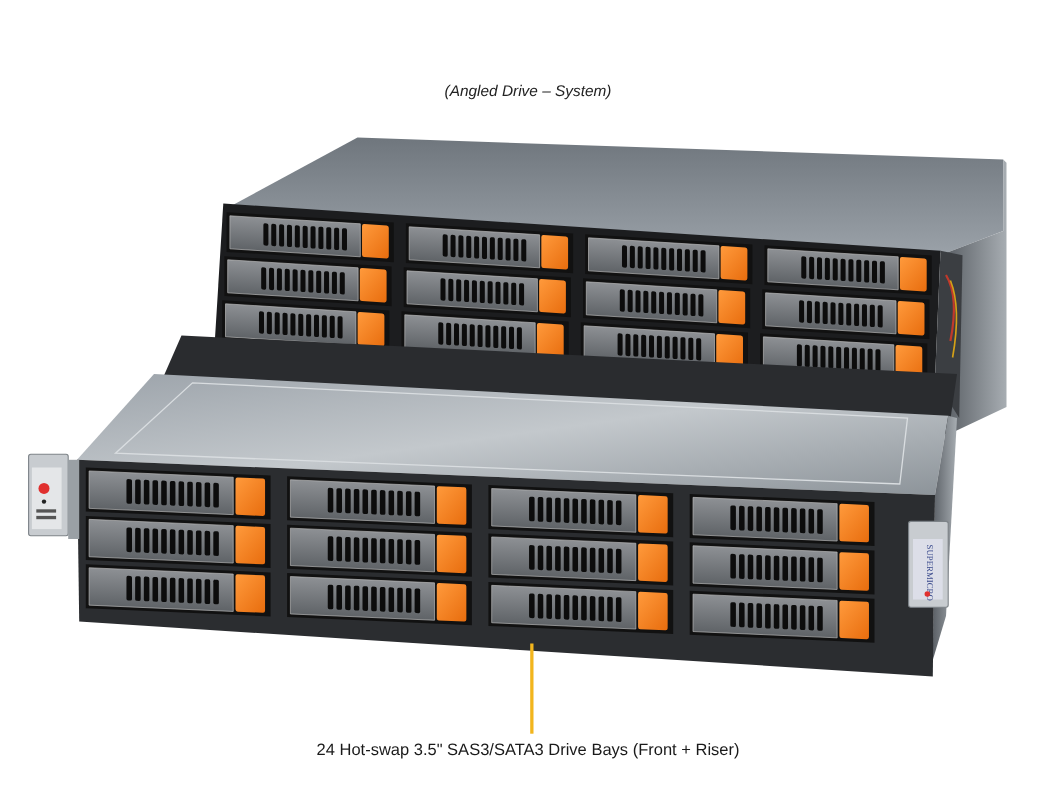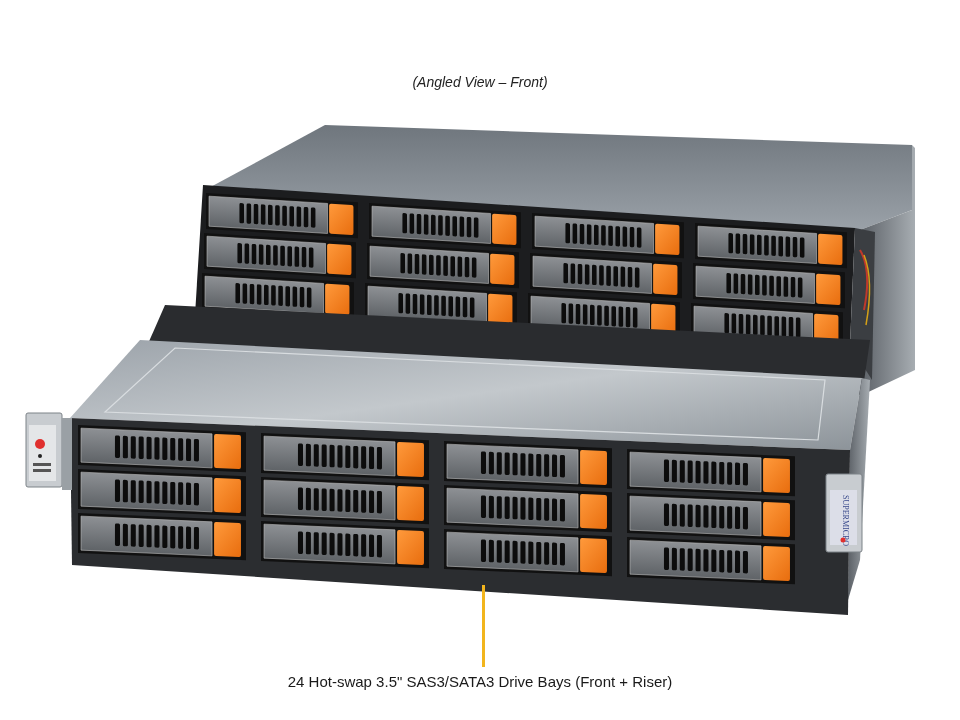--- a/index.html
+++ b/index.html
@@ -5,21 +5,21 @@
   html, body { margin:0; padding:0; background:#ffffff; }
   body { width:960px; height:720px; position:relative; overflow:hidden; font-family:"Liberation Sans", sans-serif; }
   .caption-top { position:absolute; left:0; width:960px; top:74px; text-align:center; font-size:14px; font-style:italic; color:#222; }
   .caption-bottom { position:absolute; left:0; width:960px; top:673px; text-align:center; font-size:15px; color:#1a1a1a; }
   .callout-line { position:absolute; left:482px; top:585px; width:3px; height:82px; background:#f2b51d; }
   svg.server { position:absolute; left:0; top:0; }
 </style>
 </head>
 <body>
 
-<div class="caption-top">(Angled View – Front)</div>
+<div class="caption-top">(Angled Drive – System)</div>
 
 <svg class="server" width="960" height="720" viewBox="0 0 960 720">
   <defs>
     <linearGradient id="topLid" x1="0" y1="0" x2="0" y2="1">
       <stop offset="0" stop-color="#6f767d"></stop>
       <stop offset="1" stop-color="#9aa1a8"></stop>
     </linearGradient>
     <linearGradient id="frontLid" x1="0" y1="0" x2="1" y2="1">
       <stop offset="0" stop-color="#9ca3aa"></stop>
       <stop offset="0.5" stop-color="#c3c8cc"></stop>

